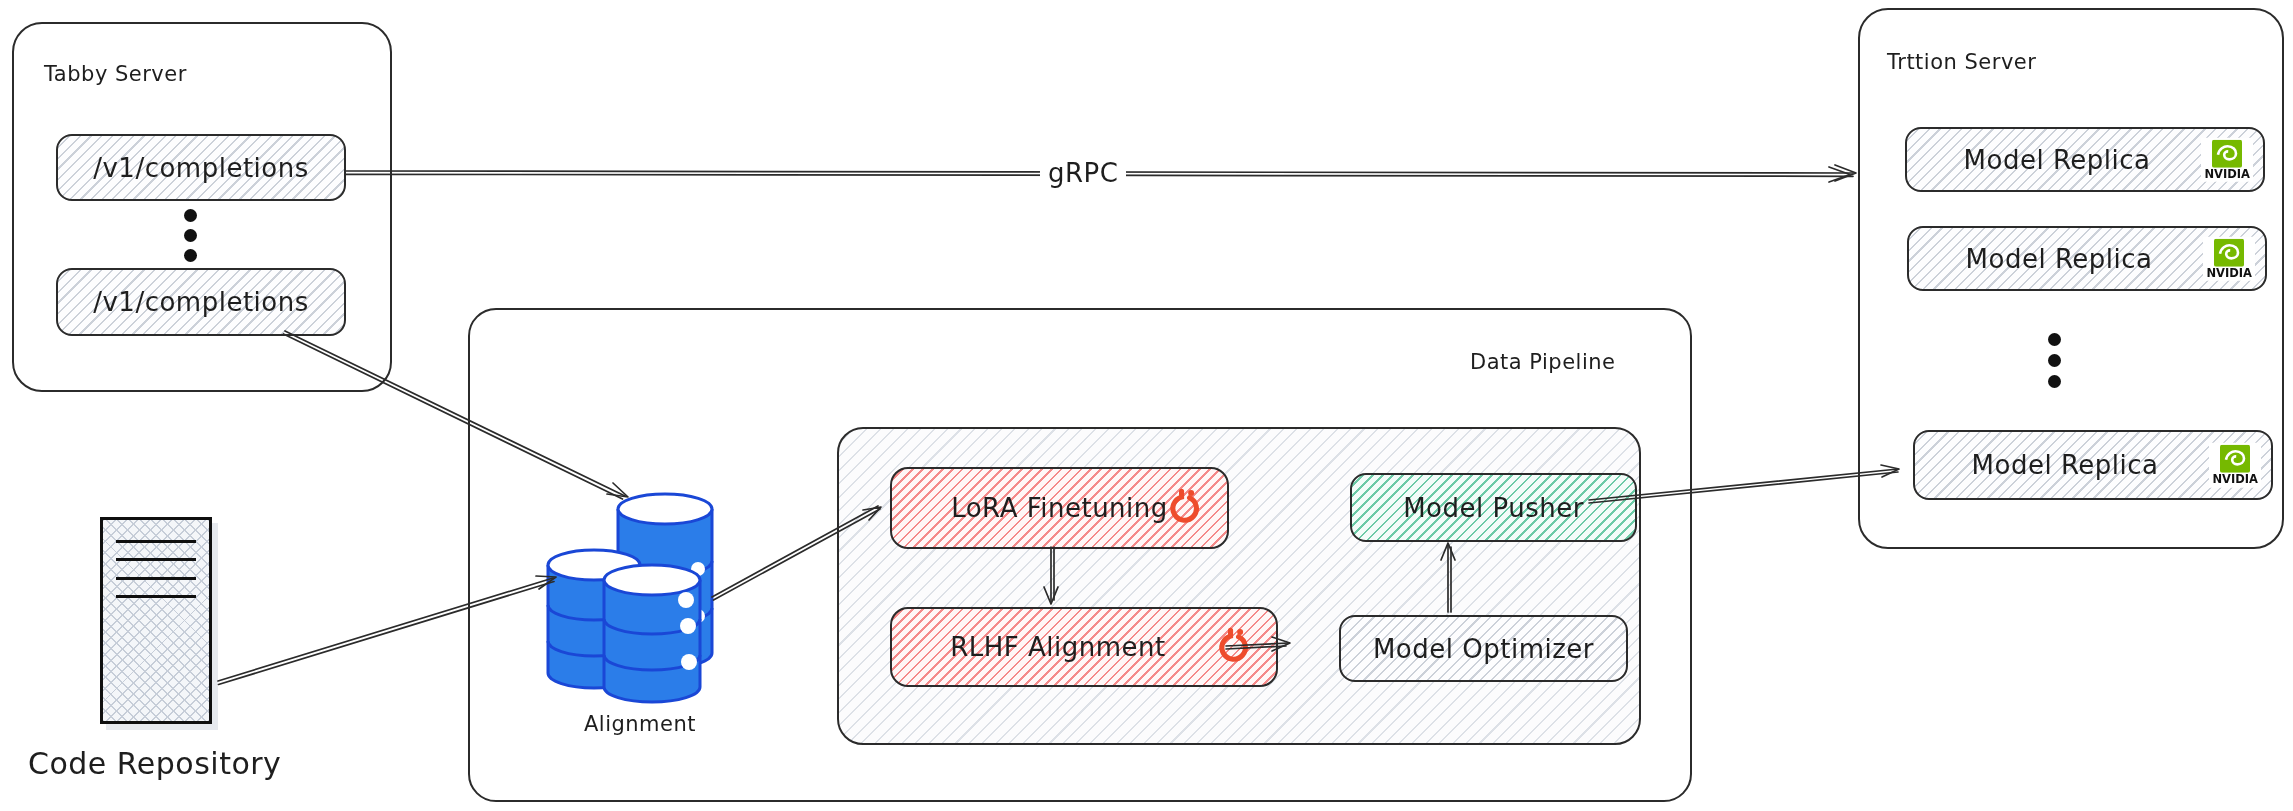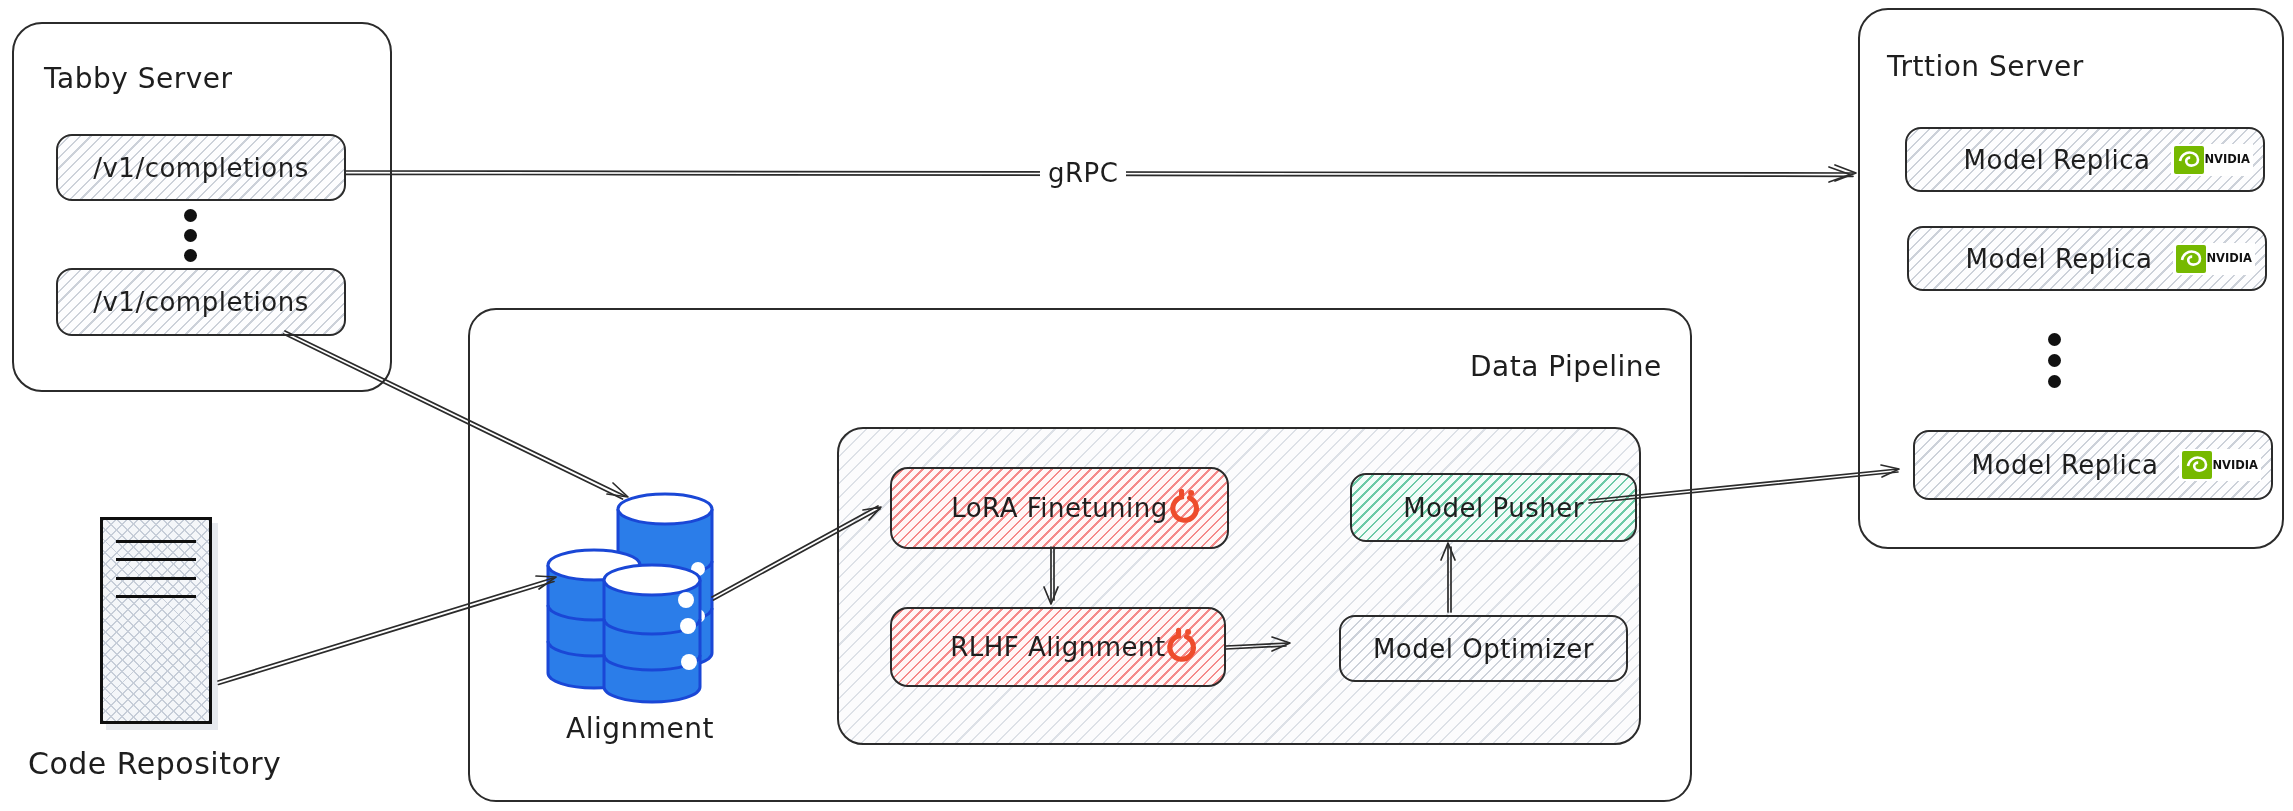--- a/index.html
+++ b/index.html
@@ -25,27 +25,27 @@
   }
   .hachure-red{
     background-color:#fff7f7;
     background-image:repeating-linear-gradient(135deg,rgba(242,110,110,.8) 0,rgba(242,110,110,.8) 1.9px,transparent 1.9px,transparent 7px);
   }
   .hachure-green{
     background-color:#f3fcf9;
     background-image:repeating-linear-gradient(135deg,rgba(63,185,139,.75) 0,rgba(63,185,139,.75) 1.9px,transparent 1.9px,transparent 7px);
     margin-left:48px;
   }
-  .shape-title{position:absolute;font-size:28px;letter-spacing:.5px;white-space:nowrap;}
+  .shape-title{position:absolute;font-size:21px;letter-spacing:.5px;white-space:nowrap;}
   .dots{position:absolute;display:flex;flex-direction:column;gap:7px;}
   .dot{width:13px;height:13px;border-radius:50%;background:#111;}
   
   .nvidia{
     position:absolute;right:10px;top:50%;transform:translateY(-50%);
-    display:flex;flex-direction:row;align-items:center;background:#fff;padding:2px 3px;
+    display:flex;flex-direction:column;align-items:center;background:#fff;padding:2px 3px;
   }
   .nvidia .word{font-size:11.5px;font-weight:bold;letter-spacing:0;color:#111;line-height:1;margin-top:1px;}
   
   .pytorch{position:absolute;right:22px;top:50%;transform:translateY(-50%);}
   
   .arrows{position:absolute;left:0;top:0;z-index:5;pointer-events:none;}
   .arrows path{stroke:#2b2b2b;stroke-width:1.7;fill:none;stroke-linecap:round;stroke-linejoin:round;}
   .edge-label{
     position:absolute;z-index:6;background:#ffffff;padding:0 8px;font-size:26px;letter-spacing:.5px;
   }
@@ -96,21 +96,21 @@
   <div class="node hachure-gray-lite" style="left:837px;top:427px;width:800px;height:314px;border-radius:26px;"></div>
 
   <div class="node hachure-red" style="left:890px;top:467px;width:335px;height:78px;border-radius:18px;">
     <span>LoRA Finetuning</span>
     <svg class="pytorch" width="38" height="40" viewBox="0 0 34 36">
       <path d="M13 3 L13 8.2 A10.6 10.6 0 1 0 20.2 8.8" stroke="#ee4c2c" stroke-width="4.6" fill="none" stroke-linecap="round"></path>
       <circle cx="21.6" cy="4.6" r="2.7" fill="#ee4c2c"></circle>
     </svg>
   </div>
 
-  <div class="node hachure-red" style="left:890px;top:607px;width:332px;height:76px;border-radius:18px;">
+  <div class="node hachure-red" style="left:890px;top:607px;width:332px;height:76px;border-radius:18px;padding-right:52px;">
     <span>RLHF Alignment</span>
     <svg class="pytorch" width="38" height="40" viewBox="0 0 34 36">
       <path d="M13 3 L13 8.2 A10.6 10.6 0 1 0 20.2 8.8" stroke="#ee4c2c" stroke-width="4.6" fill="none" stroke-linecap="round"></path>
       <circle cx="21.6" cy="4.6" r="2.7" fill="#ee4c2c"></circle>
     </svg>
   </div>
 
   <div class="node hachure-green" style="left:1302px;top:473px;width:283px;height:65px;border-radius:16px;">
     <span>Model Pusher</span>
   </div>

